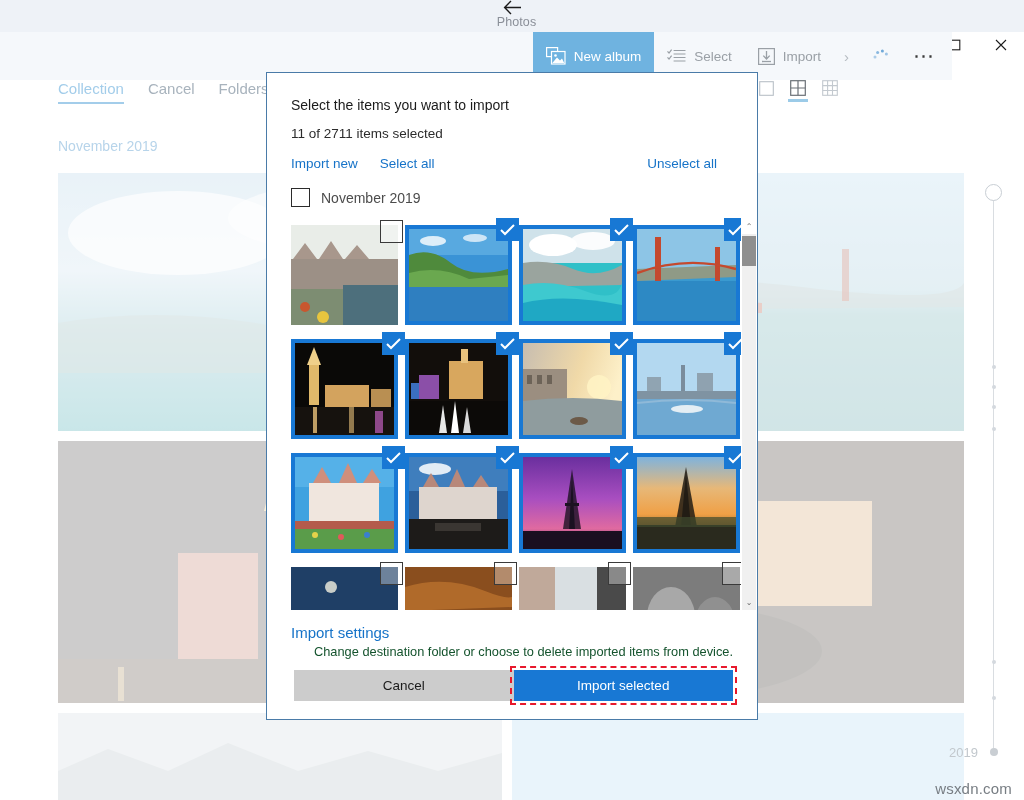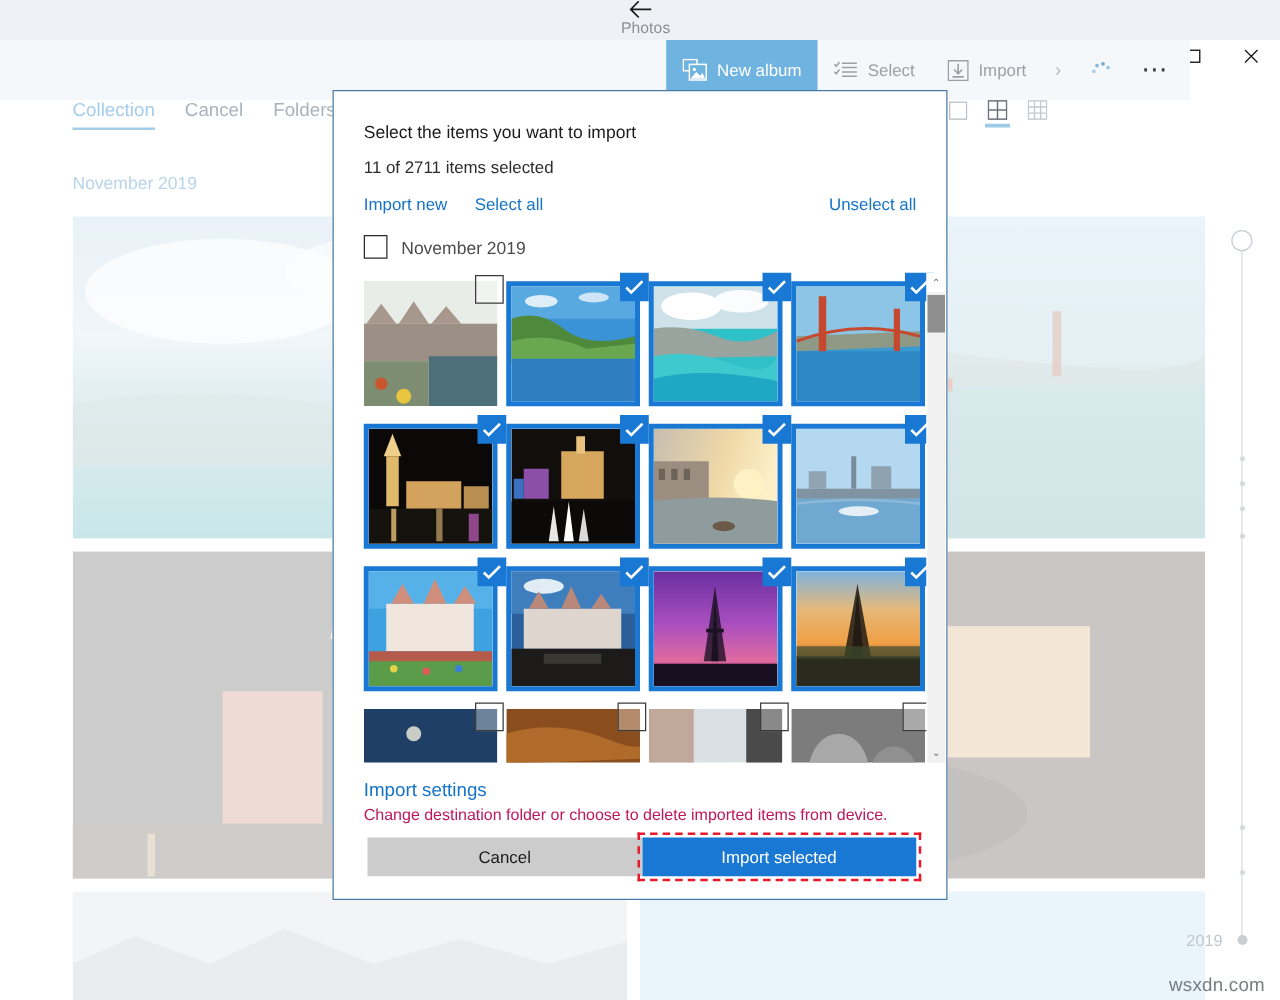--- a/index.html
+++ b/index.html
@@ -126,21 +126,21 @@
     display: flex; flex-direction: column;
   }
   .dlg-head { padding: 24px 24px 0 24px; }
   .dlg-title { font-size: 14px; color: #1b1b1b; font-weight: 400; }
   .dlg-sub { font-size: 13.5px; color: #2c2c2c; margin-top: 13px; }
   .dlg-links {
     display: flex; align-items: center; margin-top: 15px;
     font-size: 13.5px;
   }
   .lnk { color: #1673c8; margin-right: 22px; }
-  .lnk.right { margin-left: auto; margin-right: 0; }
+  .lnk.right { margin-left: auto; margin-right: 16px; }
 
   .group-row {
     display: flex; align-items: center; gap: 11px;
     padding: 0 24px; margin-top: 17px;
   }
   .cbx {
     width: 19px; height: 19px; border: 1.8px solid #2b2b2b; background: #fff;
     flex: 0 0 auto;
   }
   .group-label { font-size: 14px; color: #4c4c4c; }
@@ -189,21 +189,21 @@
     position: absolute; left: 1px; top: 16px; width: 14px; height: 100%;
     background: #f0f0f0;
   }
   .dlg-sb .thumbbar {
     position: absolute; left: 1px; top: 18px; width: 14px; height: 30px;
     background: #8f8f8f;
   }
 
   .dlg-foot { padding: 14px 24px 18px 24px; }
   .settings-link { color: #1673c8; font-size: 15px; }
-  .settings-desc { color: #be185d; font-size: 12.8px; margin-top: 3px; }
+  .settings-desc { color: #14532d; font-size: 12.8px; margin-top: 3px; text-align: right; }
   .btn-row { display: flex; gap: 0; margin-top: 11px; }
   .btn {
     height: 31px; display: flex; align-items: center; justify-content: center;
     font-size: 13.5px;
   }
   .btn-primary {
     width: 222px; background: #1878d4; color: #ffffff;
     outline: 2.5px dashed #e8192c; outline-offset: 2px;
   }
   .btn-secondary {

